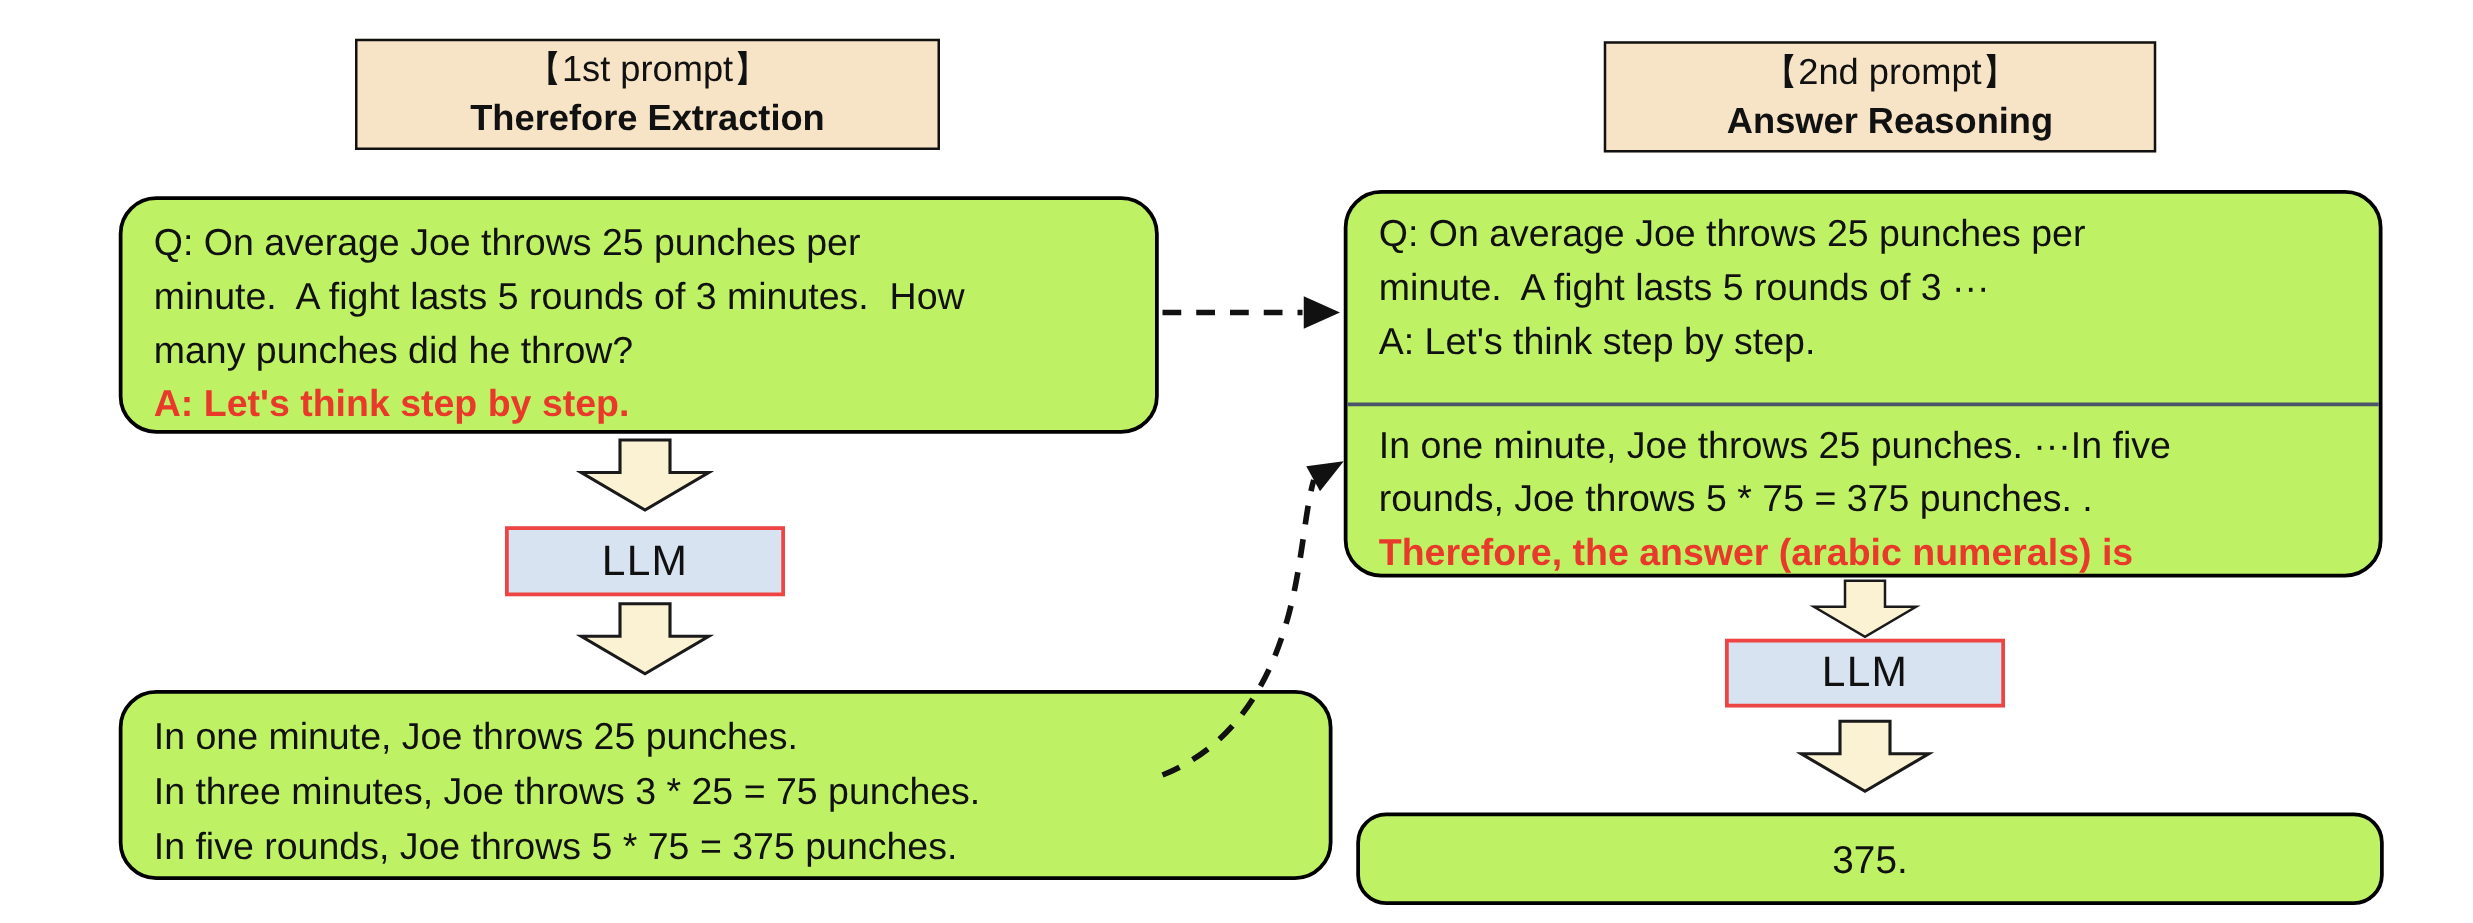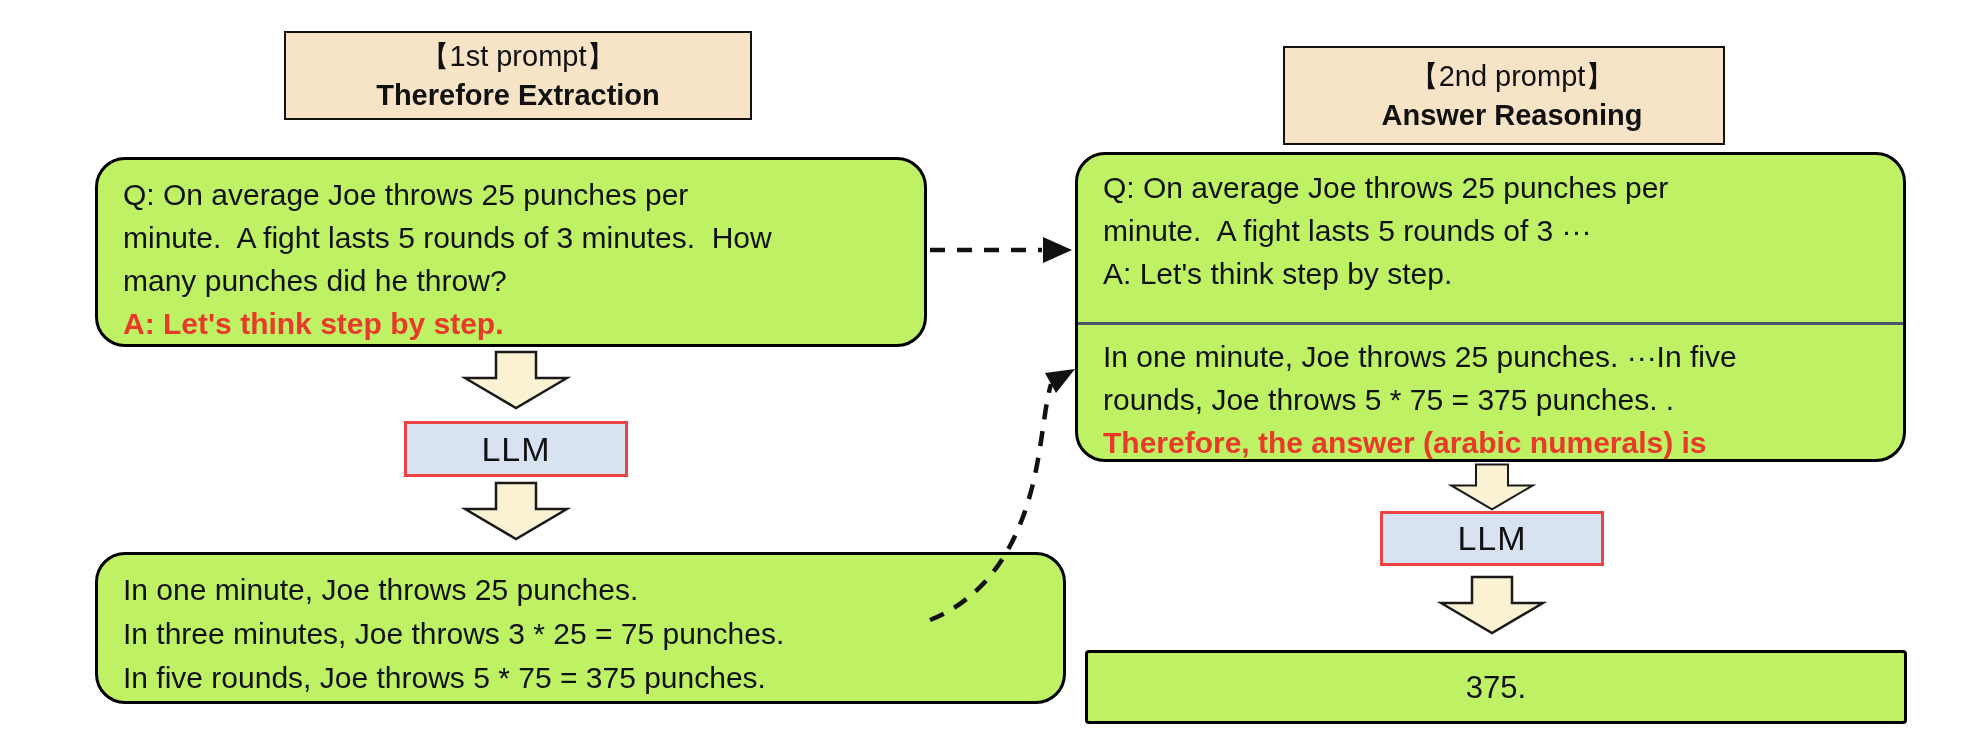--- a/index.html
+++ b/index.html
@@ -7,36 +7,36 @@
     position:relative;width:1978px;height:738px;background:#ffffff;overflow:hidden;
     font-family:"Liberation Sans","DejaVu Sans",sans-serif;color:#111;
   }
   
   .hdr{
     position:absolute;display:flex;flex-direction:column;align-items:center;justify-content:center;
     background:#f7e4c7;border:2px solid #111;font-size:29px;line-height:39px;text-align:center;
     box-sizing:border-box;
   }
   #hdr-left{left:284px;top:31px;width:468px;height:89px;}
-  #hdr-right{left:1283px;top:46px;width:442px;height:99px;padding-left:16px;}
+  #hdr-right{left:1283px;top:33px;width:442px;height:89px;padding-left:16px;}
   .hdr-line2{font-weight:bold;}
   
   .rbox{
     position:absolute;background:#bef264;border:3px solid #000;border-radius:30px;
     font-size:30px;line-height:43px;box-sizing:border-box;
   }
   .pre{white-space:pre-wrap;}
   .red{color:#e8392b;font-weight:bold;}
   #qbox{left:95px;top:157px;width:832px;height:190px;padding:13px 18px 0 25px;}
   #outbox{left:95px;top:552px;width:971px;height:152px;padding:13px 18px 0 25px;line-height:44px;}
   #bigbox{left:1075px;top:152px;width:831px;height:310px;}
   #bigbox .divider{position:absolute;left:0;right:0;top:167px;height:3px;background:#4b556a;}
   #bigbox .sec-top{position:absolute;left:25px;right:16px;top:11px;}
   #bigbox .sec-bottom{position:absolute;left:25px;right:16px;top:180px;}
-  #ansbox{left:1085px;top:650px;width:822px;height:74px;border-radius:4px;
+  #ansbox{left:1085px;top:650px;width:822px;height:74px;border-radius:24px;
     display:flex;align-items:center;justify-content:center;font-size:31px;}
   
   .llm{
     position:absolute;background:#d7e3f1;border:3px solid #ef4444;box-sizing:border-box;
     display:flex;align-items:center;justify-content:center;font-size:34px;letter-spacing:1px;
   }
   #llm1{left:404px;top:421px;width:224px;height:56px;}
   #llm2{left:1380px;top:511px;width:224px;height:55px;}
   
   .block-arrow{position:absolute;}

